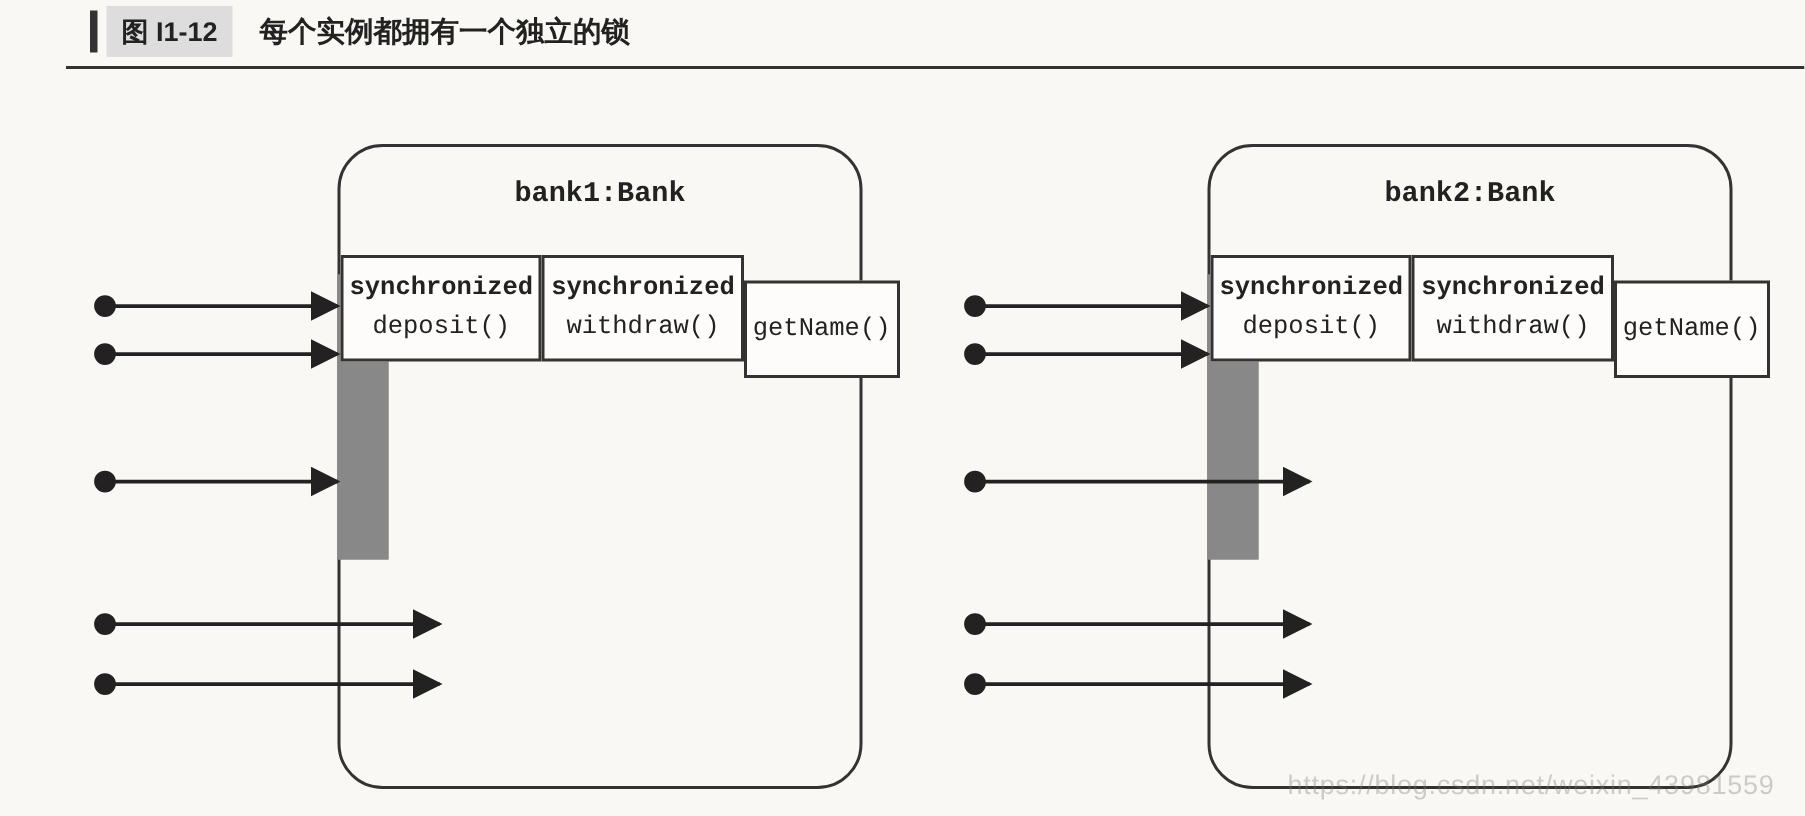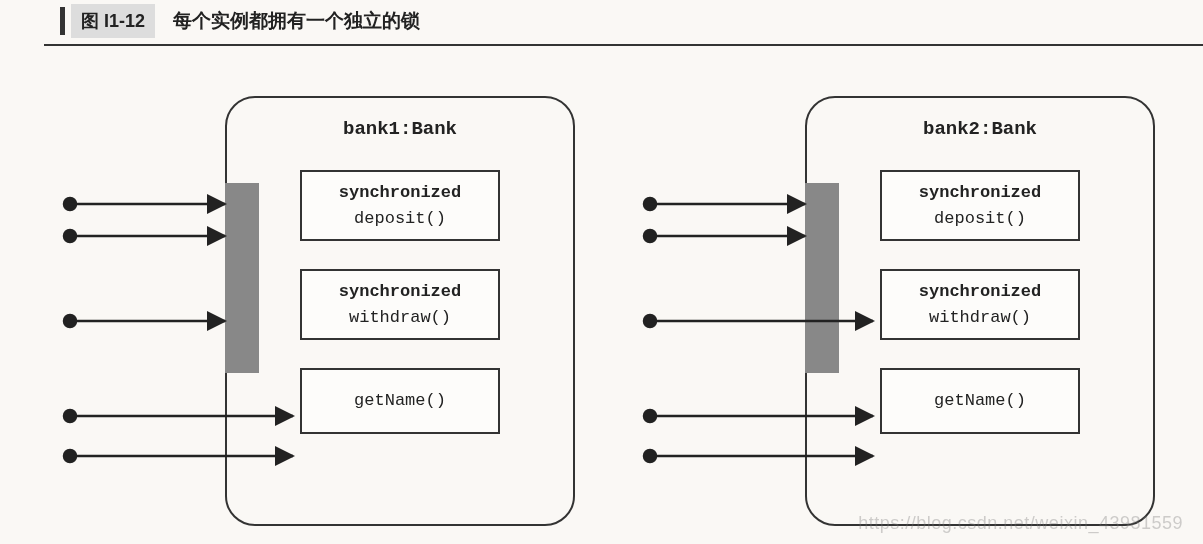--- a/index.html
+++ b/index.html
@@ -59,21 +59,21 @@
     text-align: center;
     font-family: "Courier New", monospace;
     font-weight: bold;
     font-size: 19px;
     color: #222;
     margin-bottom: 30px;
   }
   .method-stack {
     position: relative;
     display: flex;
-    flex-direction: column;
+    flex-direction: row;
     align-items: center;
   }
   .method-box {
     width: 200px;
     border: 2.5px solid #333;
     background: #fdfcfa;
     text-align: center;
     font-family: "Courier New", monospace;
     font-size: 17px;
     color: #222;

